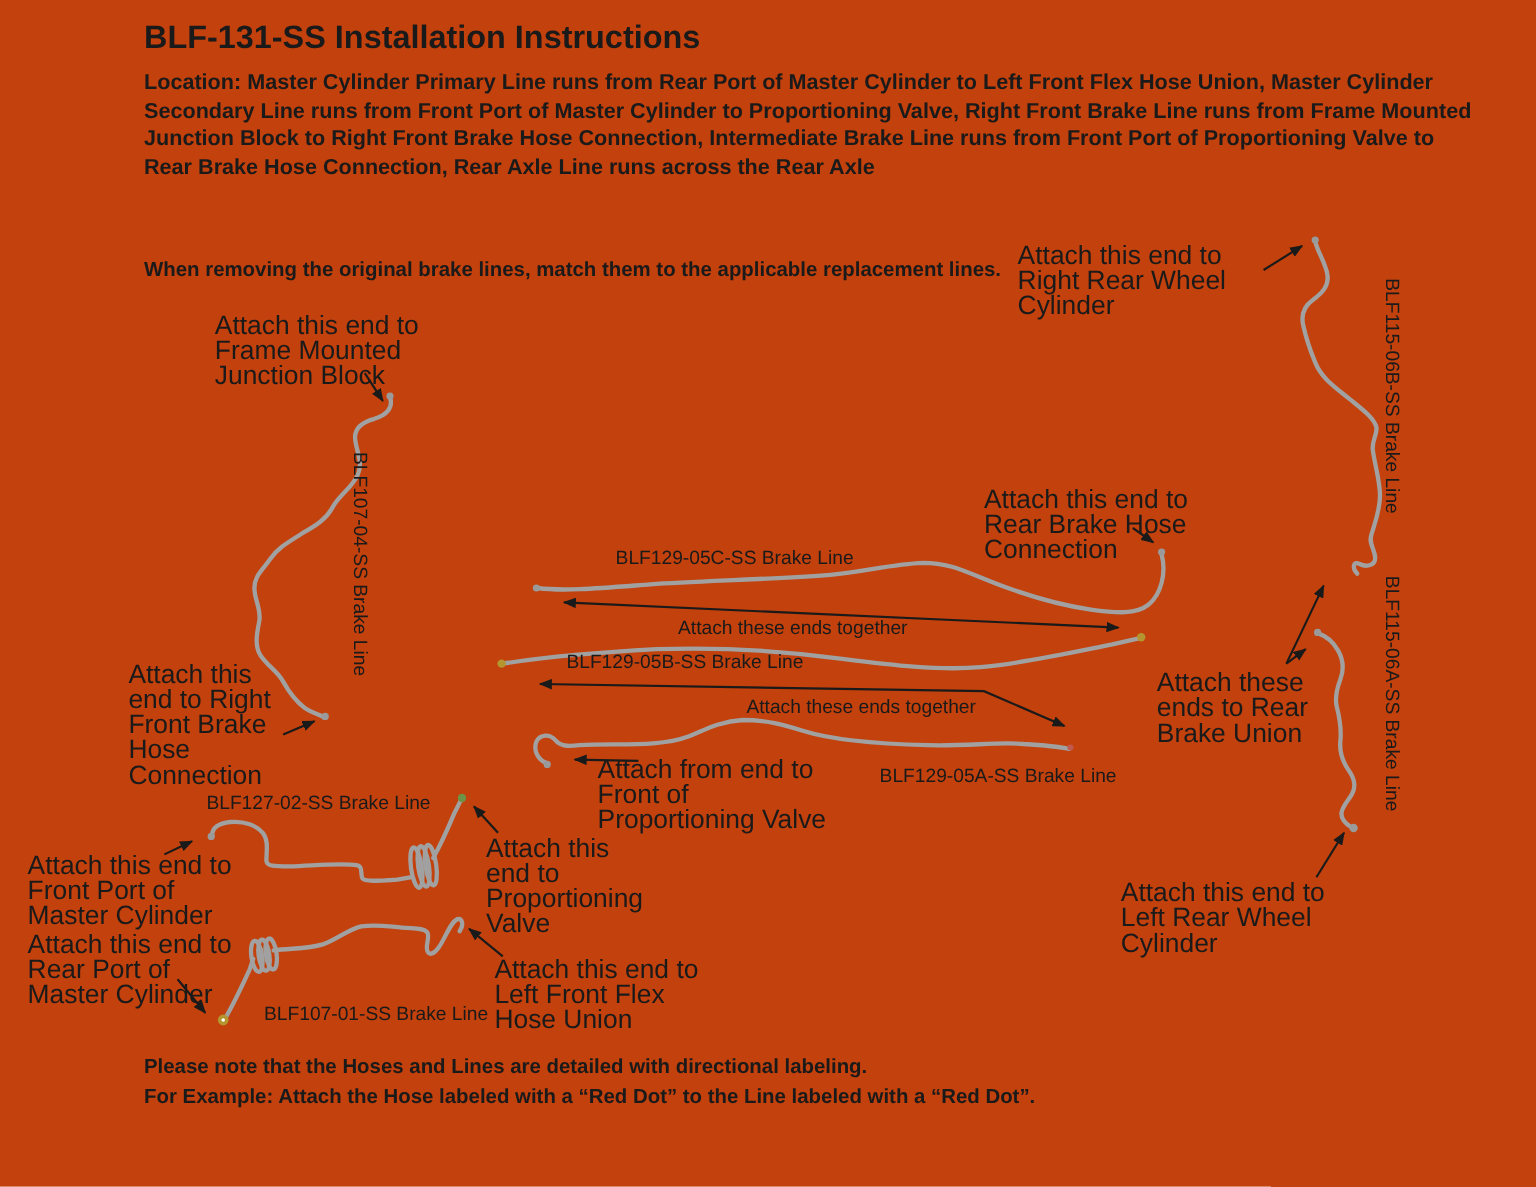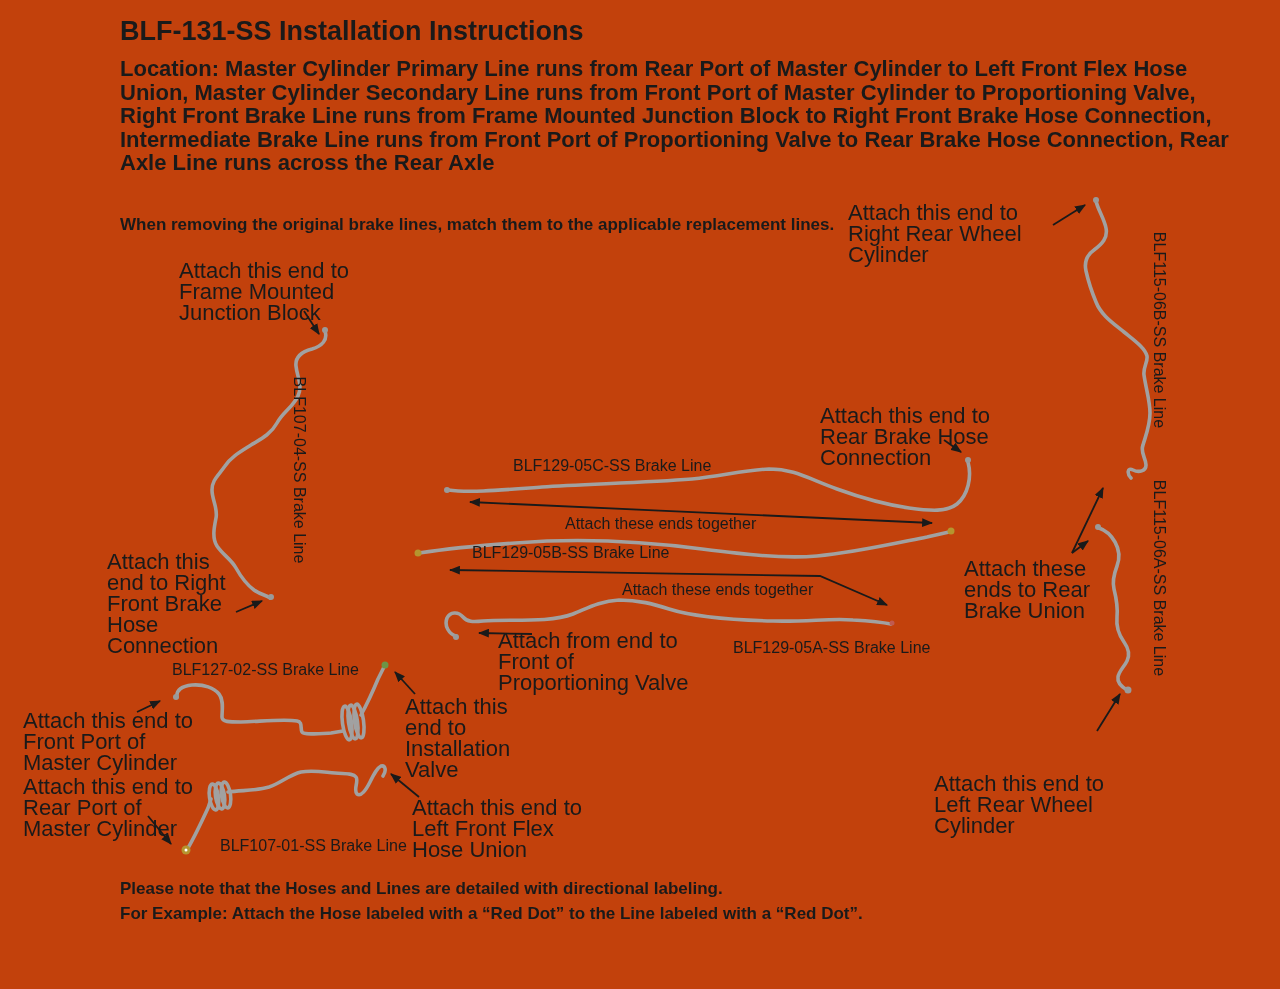--- a/index.html
+++ b/index.html
@@ -2,21 +2,21 @@
 <html><head>
 <meta charset="utf-8">
 <style>
   html,body { margin:0; padding:0; background:#ffffff; }
   .page {
     position:relative; width:1280px; height:989px; background:#c2410c;
     font-family:"Liberation Sans", sans-serif; color:#1a1a1a; overflow:hidden;
   }
   .abs { position:absolute; }
   .title { font-size:27px; font-weight:700; white-space:nowrap; }
-  .para  { font-size:22px; font-weight:700; line-height:23.5px; }
+  .para  { font-size:18px; font-weight:700; line-height:23.5px; }
   .note  { font-size:17px; font-weight:700; white-space:nowrap;margin-top:39px; }
   .footer div { font-size:17px; font-weight:700; line-height:24.5px; white-space:nowrap; }
   .callout { font-size:22px; line-height:21px; }
   .linelabel { font-size:16px; white-space:nowrap; }
   .vlabel {
     font-size:16px; white-space:nowrap; width:200px; height:20px;
     text-align:center; transform:rotate(90deg); transform-origin:center;
   }
   .diagram-svg { position:absolute; left:0; top:0; }
   .tube path, .tube ellipse {
@@ -99,24 +99,24 @@
 
   <div class="callout abs" style="left:848px; top:202px; width:216px;">Attach this end to Right Rear Wheel Cylinder</div>
   <div class="callout abs" style="left:179px; top:260px; width:185px;">Attach this end to Frame Mounted Junction Block</div>
   <div class="callout abs" style="left:107px; top:551px; width:132px;">Attach this end to Right Front Brake Hose Connection</div>
   <div class="callout abs" style="left:820px; top:405px; width:218px;">Attach this end to Rear Brake Hose Connection</div>
   <div class="linelabel abs" style="left:565px; top:515px;">Attach these ends together</div>
   <div class="linelabel abs" style="left:622px; top:581px;">Attach these ends together</div>
   <div class="callout abs" style="left:964px; top:558px; width:152px;">Attach these ends to Rear Brake Union</div>
   <div class="callout abs" style="left:498px; top:630px; width:198px;">Attach from end to Front of Proportioning Valve</div>
   <div class="callout abs" style="left:23px; top:710px; width:182px;">Attach this end to Front Port of Master Cylinder</div>
-  <div class="callout abs" style="left:405px; top:696px; width:138px;">Attach this end to Installation Valve</div>
+  <div class="callout abs" style="left:405px; top:696px; width:138px;">Attach this end to Proportioning Valve</div>
   <div class="callout abs" style="left:23px; top:776px; width:178px;">Attach this end to Rear Port of Master Cylinder</div>
   <div class="callout abs" style="left:412px; top:797px; width:170px;">Attach this end to Left Front Flex Hose Union</div>
-  <div class="callout abs" style="left:934px; top:733px; width:206px;margin-top:40px;">Attach this end to Left Rear Wheel Cylinder</div>
+  <div class="callout abs" style="left:934px; top:733px; width:206px;">Attach this end to Left Rear Wheel Cylinder</div>
 
   <div class="linelabel abs" style="left:513px; top:457px;">BLF129-05C-SS Brake Line</div>
   <div class="linelabel abs" style="left:472px; top:544px;">BLF129-05B-SS Brake Line</div>
   <div class="linelabel abs" style="left:733px; top:639px;">BLF129-05A-SS Brake Line</div>
   <div class="linelabel abs" style="left:172px; top:661px;">BLF127-02-SS Brake Line</div>
   <div class="linelabel abs" style="left:220px; top:837px;">BLF107-01-SS Brake Line</div>
 
   <div class="vlabel abs" style="left:198px; top:460px;">BLF107-04-SS Brake Line</div>
   <div class="vlabel abs" style="left:1058px; top:320px;">BLF115-06B-SS Brake Line</div>
   <div class="vlabel abs" style="left:1058px; top:568px;">BLF115-06A-SS Brake Line</div>

